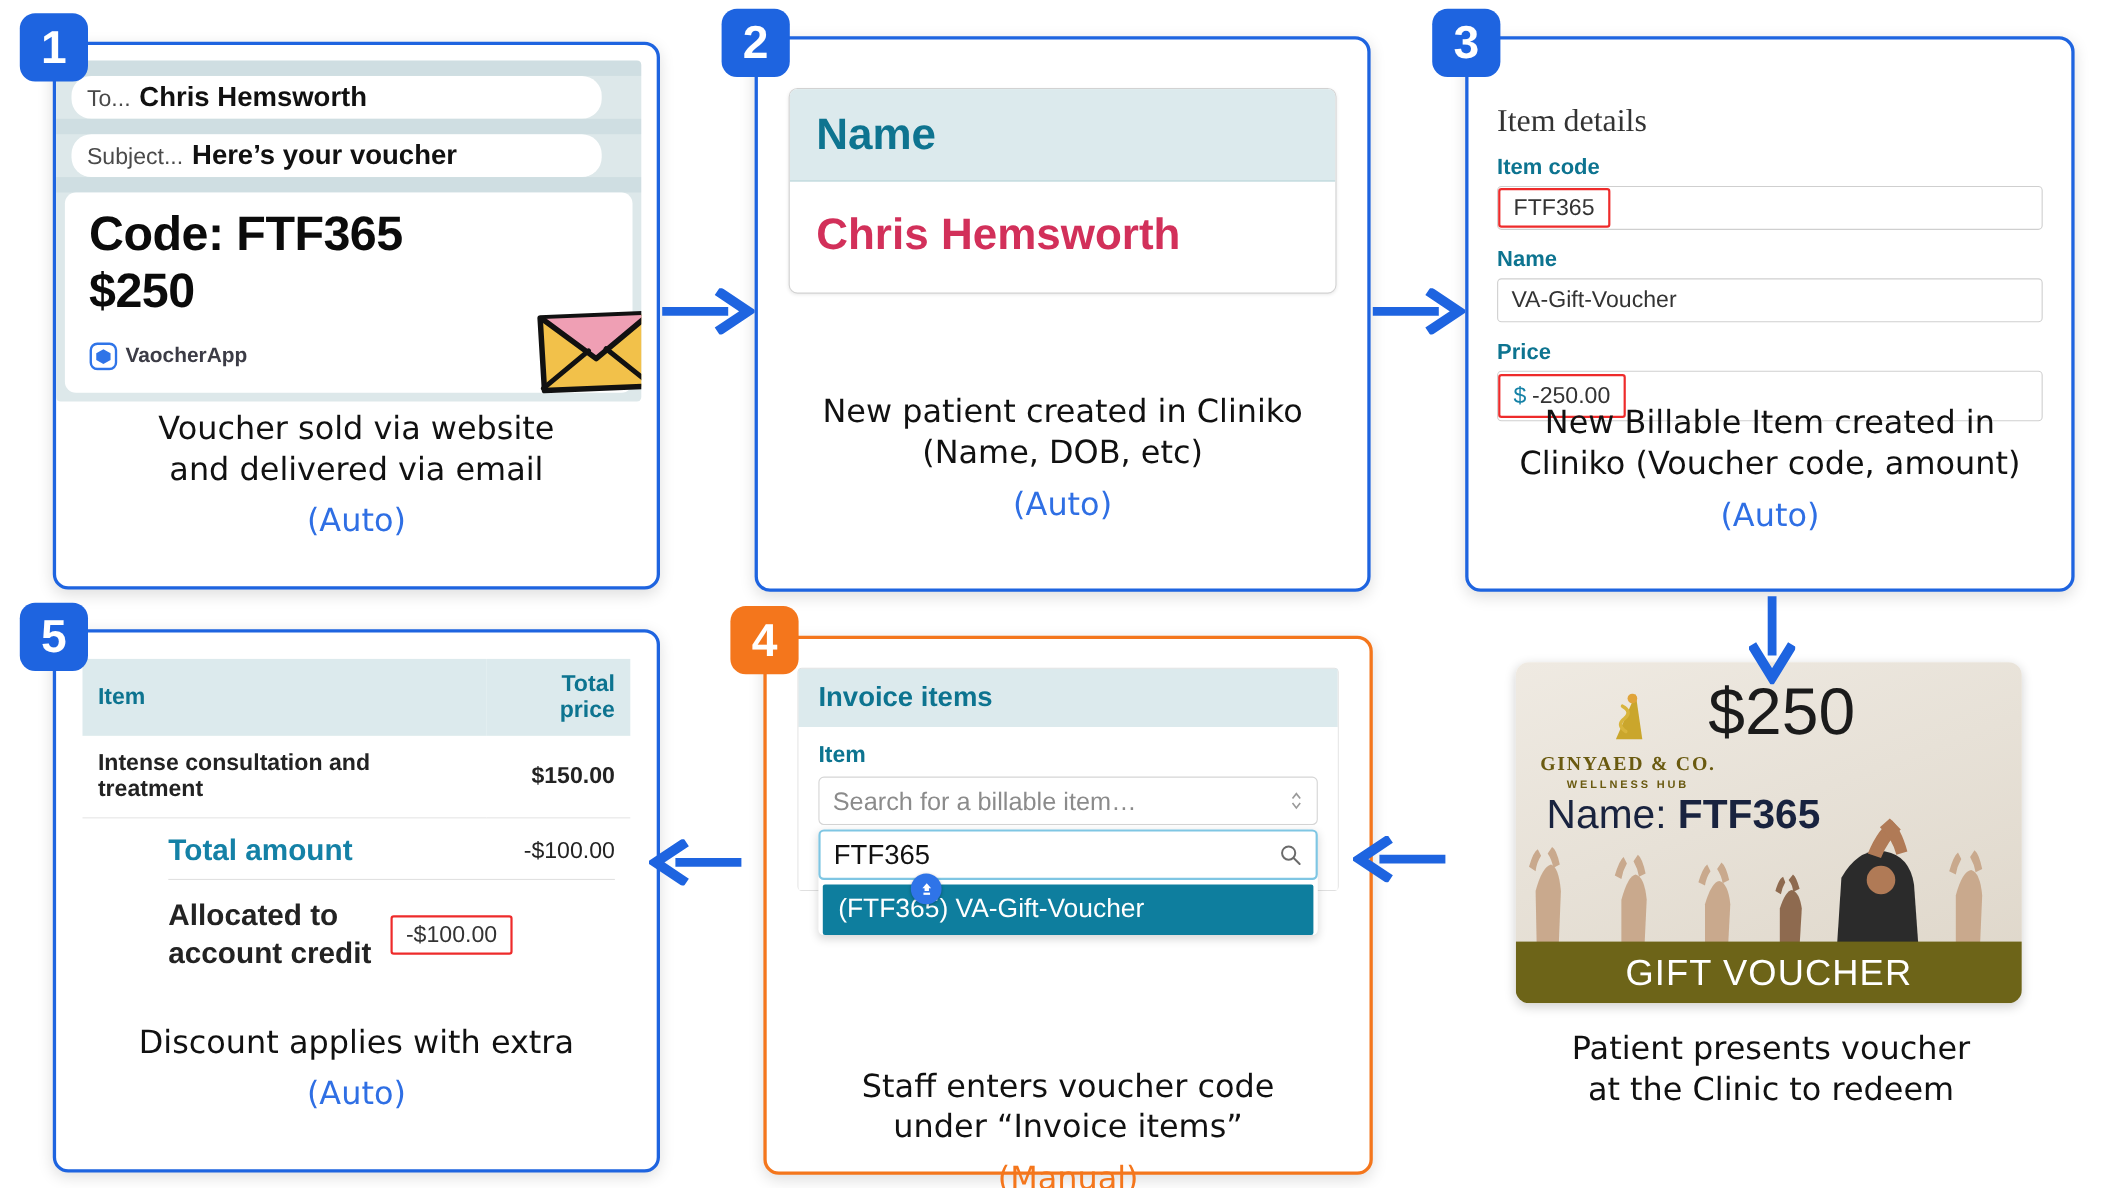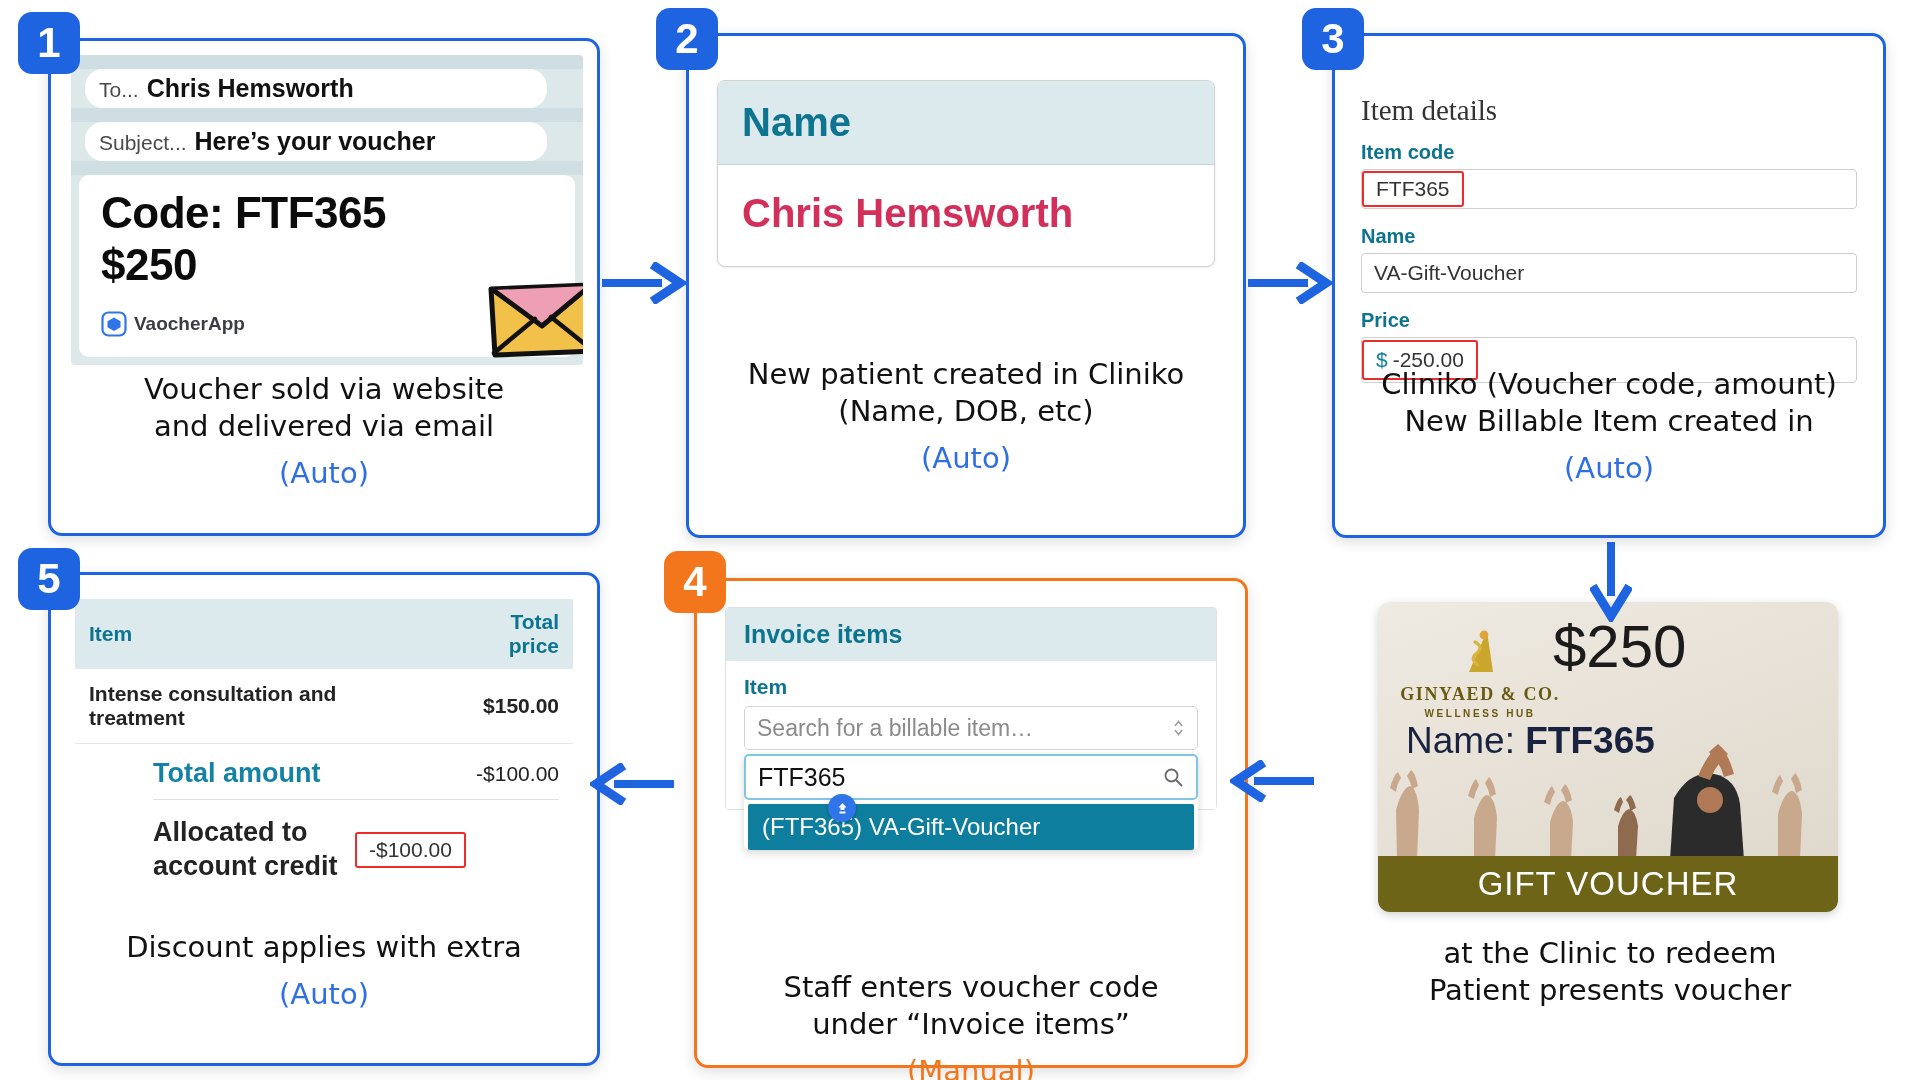--- a/index.html
+++ b/index.html
@@ -13,21 +13,21 @@
 
   
   .card {
     position: absolute;
     background: #ffffff;
     border: 3px solid #1e64e0;
     border-radius: 14px;
     box-shadow: 0 4px 14px rgba(0,0,0,0.13);
   }
   .card.manual { border-color: #f4761c; }
-  .card-inner { position: relative; width: 100%; height: 100%; padding: 10px 14px 0 20px; }
+  .card-inner { position: relative; width: 100%; height: 100%; padding: 10px 14px 0 0; }
 
   .badge {
     position: absolute;
     width: 62px; height: 62px;
     background: #1e64e0;
     border-radius: 14px;
     color: #fff;
     font-size: 42px; font-weight: bold;
     display: flex; align-items: center; justify-content: center;
     z-index: 40;
@@ -262,22 +262,22 @@
 
       <div class="field-label" style="margin-top:16px;">Price</div>
       <div class="field-box tall">
         <span class="inline-red" style="margin-left:-12px; height:40px;">
           <span class="cur">$</span>
           <span>-250.00</span>
         </span>
       </div>
 
       <div class="caption" style="top:330px;">
+        <div>New Billable Item created in</div>
         <div>Cliniko (Voucher code, amount)</div>
-        <div>New Billable Item created in</div>
         <div class="mode" style="margin-top:10px;">(Auto)</div>
       </div>
     </div>
   </div>
 
   <svg class="arrow" style="left:1590px; top:540px;" width="42" height="82" viewBox="0 0 42 82">
     <path d="M21 2 V56" stroke="#1e64e0" stroke-width="8"></path>
     <path d="M5 50 L21 76 L37 50" stroke="#1e64e0" stroke-width="9" fill="none" stroke-linecap="square"></path>
   </svg>
 
@@ -326,22 +326,22 @@
     <div class="v-amount">$250</div>
     <div class="v-code">
       <span>Name: </span><b>FTF365</b>
     </div>
     <div class="v-band">
       <span class="v-band-txt">GIFT VOUCHER</span>
     </div>
   </div>
 
   <div class="caption" style="left:1340px; width:540px; top:935px;">
+    <div>Patient presents voucher</div>
     <div>at the Clinic to redeem</div>
-    <div>Patient presents voucher</div>
   </div>
 
   <svg class="arrow" style="left:1230px; top:760px;" width="86" height="42" viewBox="0 0 86 42">
     <path d="M84 21 H24" stroke="#1e64e0" stroke-width="8"></path>
     <path d="M30 5 L6 21 L30 37" stroke="#1e64e0" stroke-width="9" fill="none" stroke-linecap="square"></path>
   </svg>
 
   <div class="badge manual" style="left:664px; top:551px;">
     <span>4</span>
   </div>

